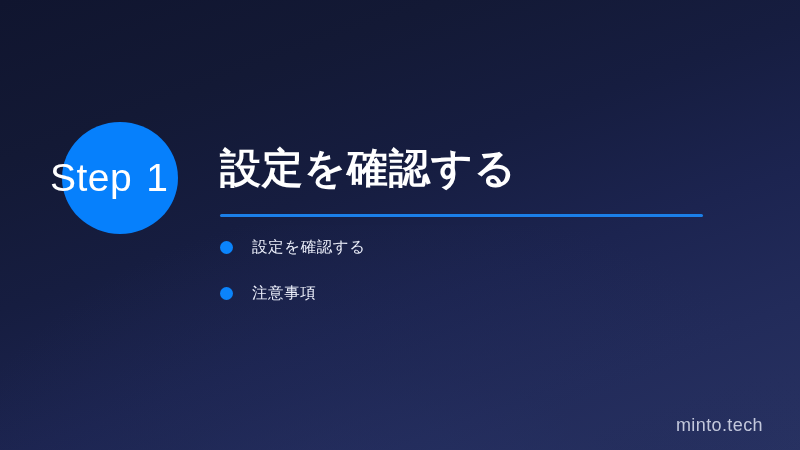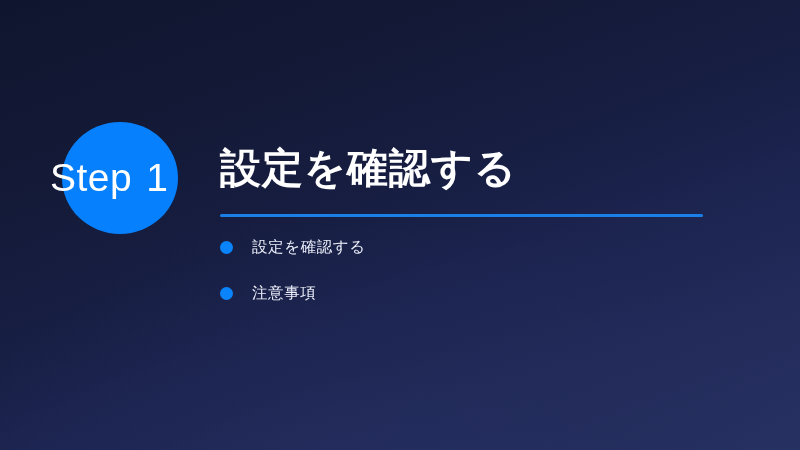--- a/index.html
+++ b/index.html
@@ -167,14 +167,15 @@
     <li class="bullet-item">
       <span class="bullet-dot"></span>
       <span class="bullet-text">設定を確認する</span>
     </li>
     <li class="bullet-item">
       <span class="bullet-dot"></span>
       <span class="bullet-text">注意事項</span>
     </li>
   </ul>
 
+  <div id="footer-watermark">minto.tech</div>
 
 </div>
 
 </body></html>

